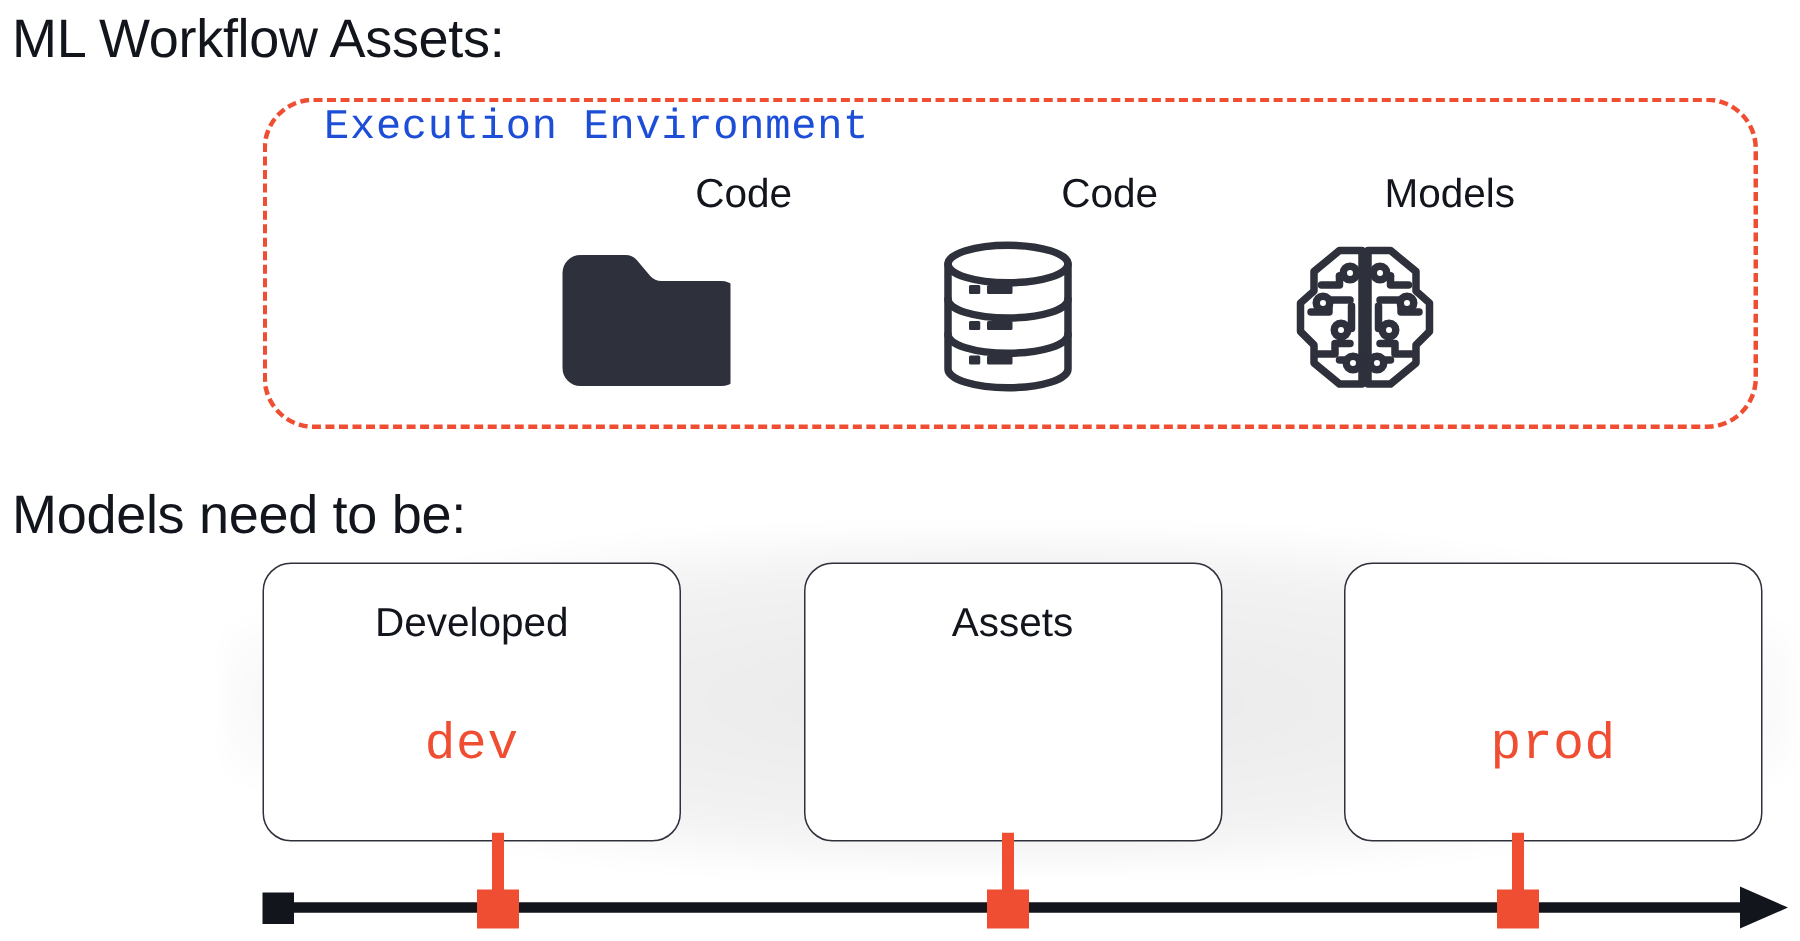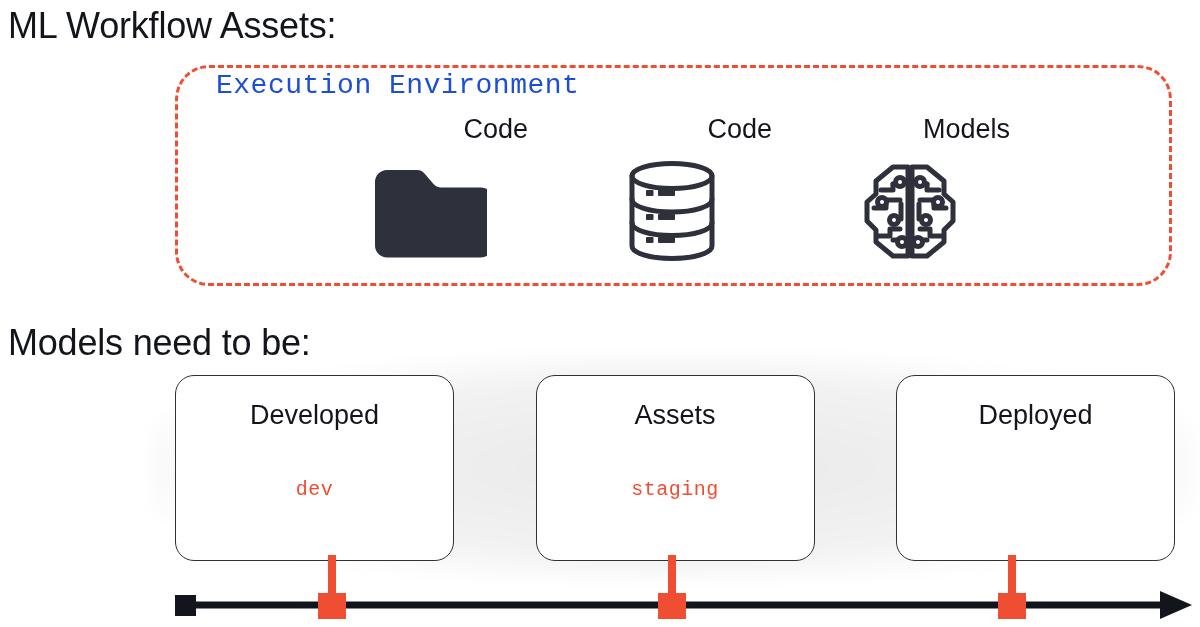--- a/index.html
+++ b/index.html
@@ -117,21 +117,21 @@
     font-size: 27px;
     font-weight: 400;
     color: #13151c;
   }
   .stage-env {
     position: absolute;
     left: 0; right: 0;
     top: 102px;
     text-align: center;
     font-family: "Liberation Mono", monospace;
-    font-size: 20px;
+    font-size: 34px;
     font-weight: 400;
     color: #f04e32;
     letter-spacing: 0.5px;
   }
 
   
   #timeline {
     position: absolute;
     left: 0;
     top: 555px;
@@ -226,25 +226,24 @@
 
 <div id="stage-row">
 
   <div class="stage-box">
     <div class="stage-title">Developed</div>
     <div class="stage-env">dev</div>
   </div>
 
   <div class="stage-box">
     <div class="stage-title">Assets</div>
-    <div class="stage-env">staging</div>
   </div>
 
   <div class="stage-box">
-    <div class="stage-title">Deployed</div>
+    <div class="stage-env">prod</div>
   </div>
 
 </div>
 
 <svg id="timeline" viewBox="0 0 1200 72">
 
   <g>
     <rect x="328" y="0" width="8" height="50" fill="#f04e32"></rect>
     <rect x="668" y="0" width="8" height="50" fill="#f04e32"></rect>
     <rect x="1008" y="0" width="8" height="50" fill="#f04e32"></rect>

